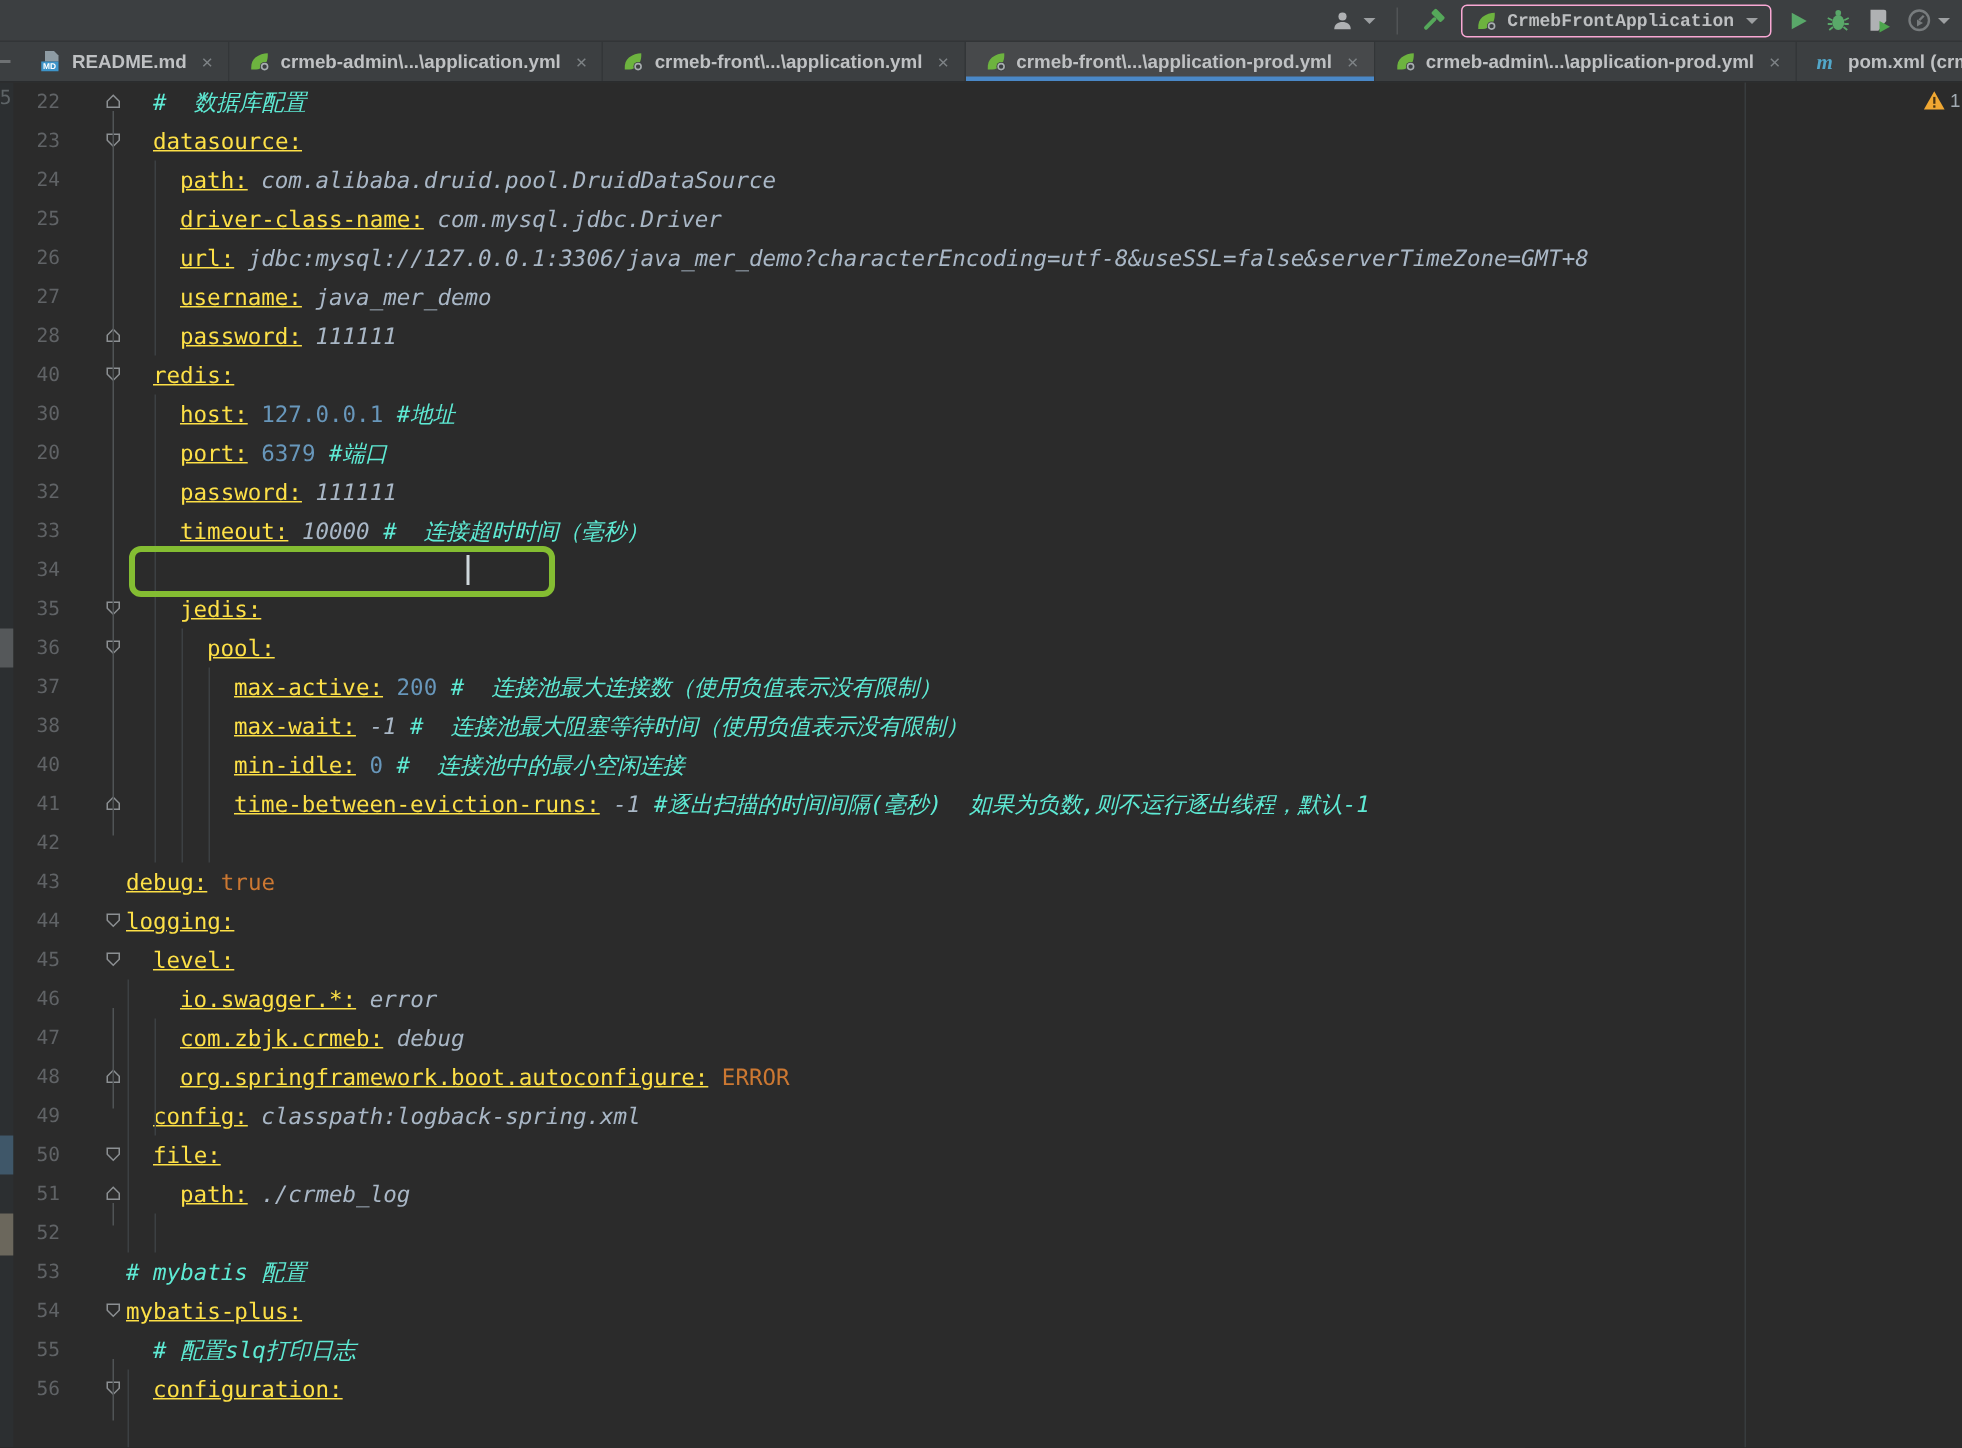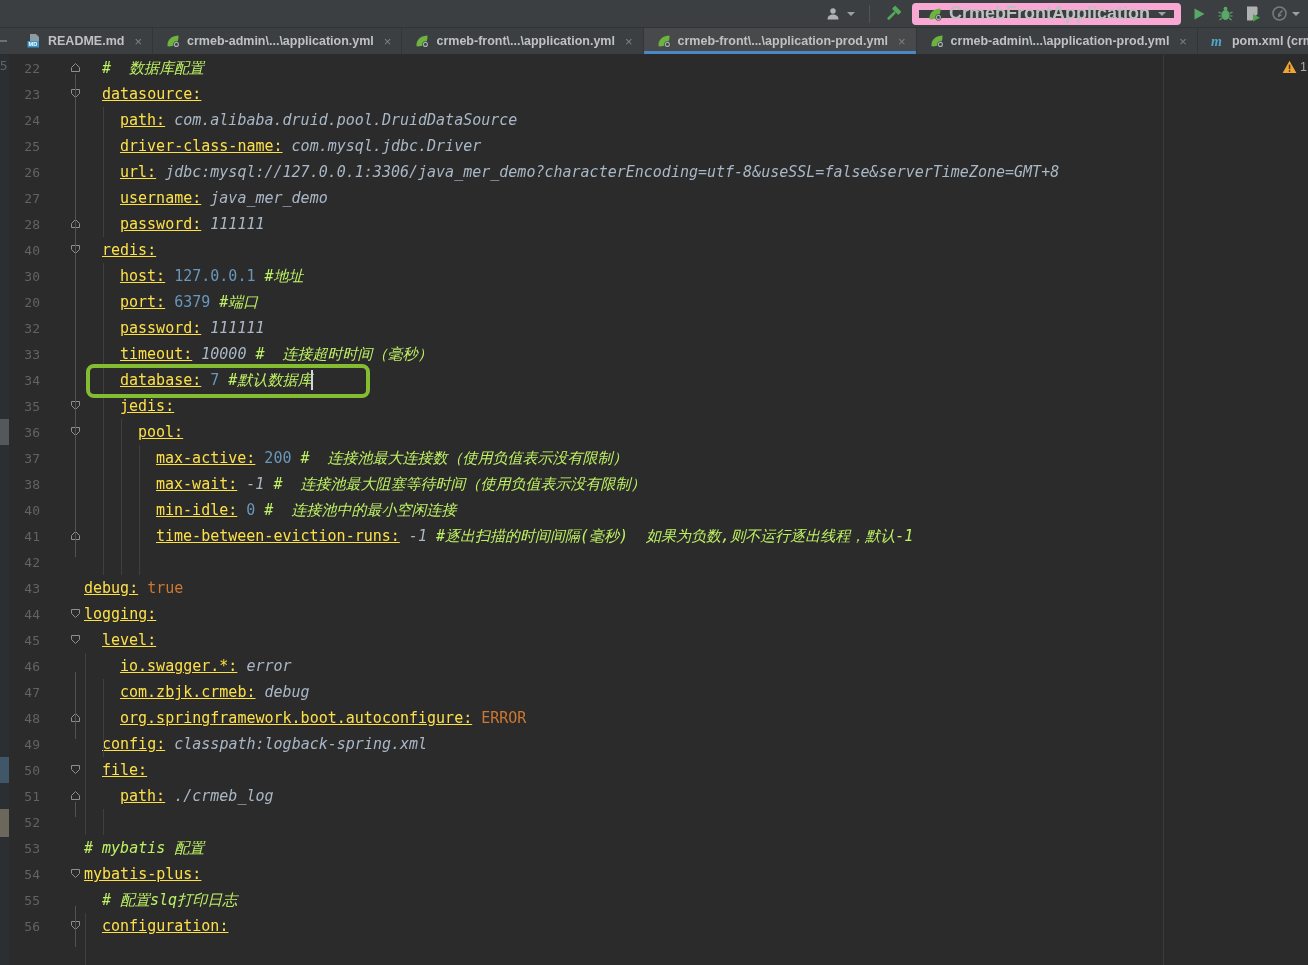--- a/index.html
+++ b/index.html
@@ -10,22 +10,22 @@
   
   .toolbar { position:absolute; left:0; top:0; width:100%; height:28px;
     background:#3C3F41; border-bottom:1px solid #323537;
     display:flex; align-items:center; justify-content:flex-end; gap:10px; padding-right:8px; }
   .tb-group { display:flex; align-items:center; gap:10px; }
   .tb-sep { width:1px; height:18px; background:#515456; margin:0 4px; }
   .tb-btn { display:flex; align-items:center; gap:2px; cursor:pointer; }
   .dd-arrow { width:0; height:0; border-left:4px solid transparent; border-right:4px solid transparent;
     border-top:4px solid #9DA0A2; margin-left:2px; }
   .run-combo { display:flex; align-items:center; gap:6px; height:22px; padding:0 8px;
-    border:7px solid #f9a8d4; border-radius:4px; background:#3C3F41; color:#BDBFC1;
-    font-size:18px; font-weight:bold; }
+    border:1px solid #f9a8d4; border-radius:4px; background:#3C3F41; color:#BDBFC1;
+    font-size:12px; font-weight:bold;font-family:Liberation Mono, monospace; }
 
   
   .tabbar { position:absolute; left:0; top:28px; width:100%; height:27px; background:#3C3F41;
     display:flex; align-items:stretch; border-bottom:1px solid #2A2C2E; }
   .tab-scroll-hint { position:absolute; left:0; top:12px; width:7px; height:2px; background:#6E7173; }
   .tabs { display:flex; margin-left:14px; }
   .tab { position:relative; display:flex; align-items:center; gap:6px; padding:0 10px 0 12px;
     background:#3C3F41; border-right:1px solid #333638; color:#BFC1C3;
     font-size:12.5px; font-weight:bold; cursor:pointer; white-space:nowrap; }
   .tab.active { background:#47494B; }
@@ -44,21 +44,21 @@
   .row { display:flex; height:26px; align-items:center; }
   .ln { width:40px; padding-right:0; text-align:right; color:#606366;
     font:13px "DejaVu Sans Mono", monospace; flex:0 0 40px; }
   .foldcol { flex:0 0 44px; height:26px; position:relative; }
   .foldcol svg { position:absolute; left:30px; top:7px; }
   .code { font:15px/26px "DejaVu Sans Mono", monospace; white-space:pre; color:#A9B7C6; }
   .tk-key { color:#fde047;text-decoration:underline; }
   .tk-val { color:#A9B7C6;font-style:italic; }
   .tk-num { color:#6897BB; }
   .tk-kw  { color:#CC7832; }
-  .tk-com { color:#bef264; font-style:italic; }
+  .tk-com { color:#5eead4; font-style:italic; }
 
   .guide { position:absolute; width:1px; background:#3C4043; }
   .foldline { position:absolute; width:1px; background:#505456; left:75px; }
   .wrap-guide { position:absolute; top:0; bottom:0; width:1px; background:#383C3E; }
 
   .anno-box { position:absolute; border:4px solid #84BD32; border-radius:8px; }
   .caret { position:absolute; width:2px; height:20px; background:#CFD8DC; }
 
   .warn-widget { position:absolute; top:5px; right:1px; display:flex; align-items:center; gap:3px;
     color:#A2ABB3; font-size:12.5px; }
@@ -273,21 +273,20 @@
           <span class="code" style="padding-left: 36px;"><span class="tk-key">password:</span><span class="tk-val"> 111111</span></span>
         </div>
         <div class="row">
           <span class="ln">33</span>
           <span class="foldcol"></span>
           <span class="code" style="padding-left: 36px;"><span class="tk-key">timeout:</span><span class="tk-val"> 10000</span><span class="tk-com"> #  连接超时时间（毫秒）</span></span>
         </div>
         <div class="row">
           <span class="ln">34</span>
           <span class="foldcol"></span>
-          <span class="code" style="padding-left: 36px;"><span class="tk-key">database:</span><span class="tk-num"> 7</span><span class="tk-com"> #默认数据库</span></span>
         </div>
         <div class="row">
           <span class="ln">35</span>
           <span class="foldcol">
             <svg width="11" height="11">
               <path d="M1.5 1.5 H9.5 V5.5 L5.5 9.5 L1.5 5.5 Z" fill="none" stroke="#8C9093"></path>
             </svg>
           </span>
           <span class="code" style="padding-left: 36px;"><span class="tk-key">jedis:</span></span>
         </div>

